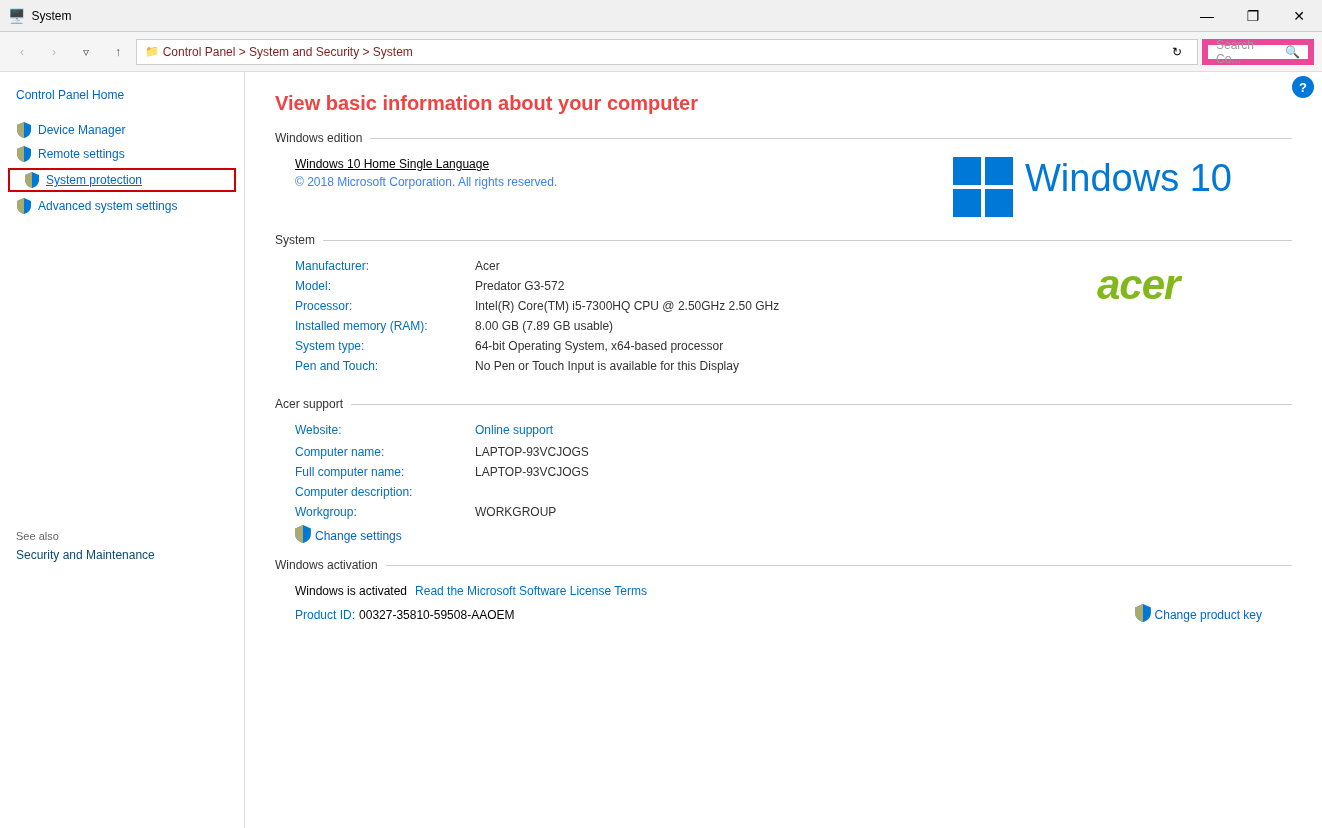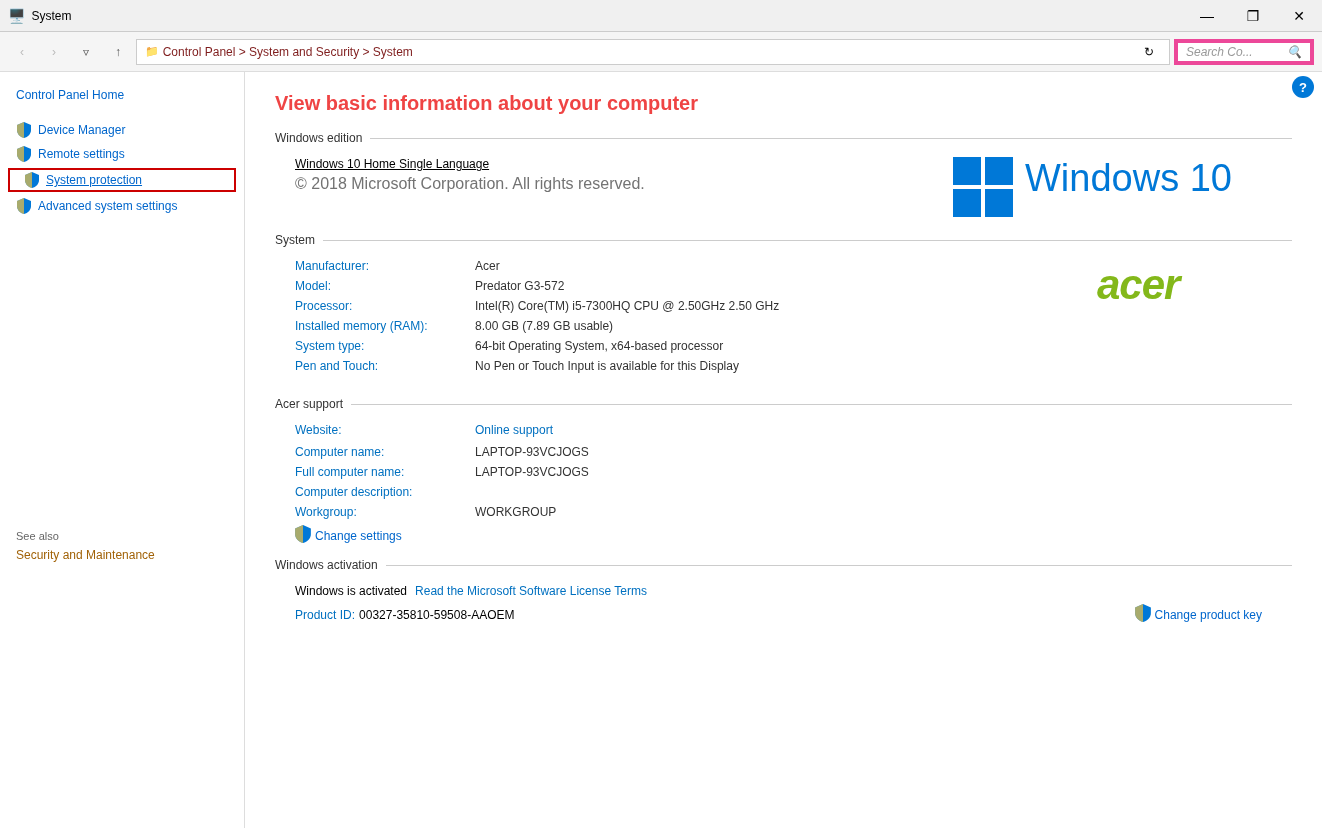--- a/index.html
+++ b/index.html
@@ -35,23 +35,23 @@
       border-bottom: 1px solid #ddd;
     }
     .nav-btn {
       width: 28px; height: 28px;
       border: none; background: transparent;
       cursor: pointer; display: flex; align-items: center; justify-content: center;
       color: #555; font-size: 12px; border-radius: 2px;
     }
     .nav-btn.disabled { color: #bbb; cursor: default; }
     .search-box {
-      width: 140px; height: 26px;
-      border: 4px solid #ec4899; background: #fff;
-      padding: 0 8px; font-size: 12px; display: flex; align-items: center; gap: 4px; font-style: italic;
+      width: 112px; height: 26px;
+      border: 6px solid #ec4899; background: #fff;
+      padding: 0 8px; font-size: 12px; display: flex; align-items: center; gap: 4px;
     }
     .refresh-btn {
       width: 24px; height: 26px;
       border: none; background: transparent; cursor: pointer;
       display: flex; align-items: center; justify-content: center; font-size: 12px;
     }
     .help-btn {
       position: absolute; right: 8px; top: 76px;
       width: 22px; height: 22px; border-radius: 50%;
       background: #0078d7; color: #fff; border: none;
@@ -96,21 +96,21 @@
     
     .shield-svg { width: 14px; height: 16px; }
 
     .see-also {
       padding: 12px 16px 4px 16px;
       color: #666; font-size: 11px;
     }
     .see-also-link {
       display: block;
       padding: 2px 16px;
-      color: #a16207; font-size: 12px;
+      color: #0c4a6e; font-size: 12px;
       cursor: pointer; text-decoration: none;
     }
 
     
     .content {
       flex: 1;
       padding: 20px 30px;
       overflow-y: auto;
       background: #fff;
     }
@@ -247,21 +247,21 @@
     <div class="page-title">View basic information about your computer</div>
 
     <div class="section-header">
       <span class="section-title">Windows edition</span>
       <div class="section-line"></div>
     </div>
 
     <div style="display:flex;justify-content:space-between;align-items:flex-start;padding-left:20px;margin-bottom:8px;">
       <div>
         <div style="font-size:12px;margin-bottom:4px;text-decoration:underline;">Windows 10 Home Single Language</div>
-        <div style="font-size:16px;color:#737373;">© 2018 Microsoft Corporation. All rights reserved.</div>
+        <div style="font-size:12px;color:#3b82f6;">© 2018 Microsoft Corporation. All rights reserved.</div>
       </div>
 
       <div style="display:flex;gap:12px;margin-right:60px;">
         <div style="display:grid;grid-template-columns:1fr 1fr;gap:4px;width:60px;height:60px;">
           <div style="background:#0078d7;"></div>
           <div style="background:#0078d7;"></div>
           <div style="background:#0078d7;"></div>
           <div style="background:#0078d7;"></div>
         </div>
         <div style="font-size:38px;color:#0078d7;font-weight:200;">

